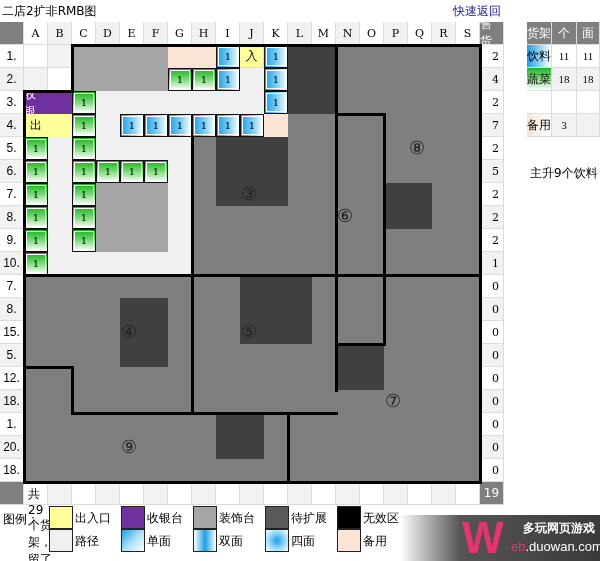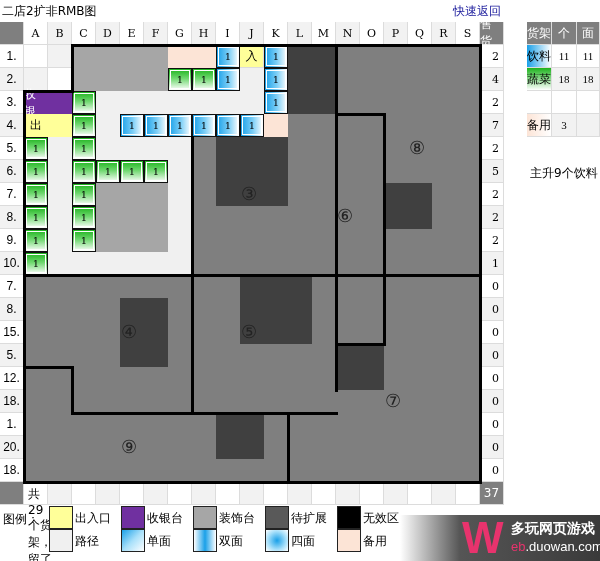--- a/index.html
+++ b/index.html
@@ -36,21 +36,21 @@
   .footer-text { position: absolute; font-size: 12px; color: #000; }
   .legend-label { position: absolute; font-size: 12px; color: #000; }
   .swatch { position: absolute; width: 24px; height: 23px; border: 1px solid #222; }
   .side-table { position: absolute; left: 527px; top: 22px; }
   .st-cell { position: absolute; height: 23px; border-right: 1px solid #dcdcdc; border-bottom: 1px solid #dcdcdc; font-size: 12px; display: flex; align-items: center; }
   .st-hdr { background: #7f7f7f; color: #fff; justify-content: center; }
   .st-num { justify-content: center; font-family: Liberation Serif, serif; font-size: 11px; }
   .note { position: absolute; left: 530px; top: 165px; font-size: 12px; }
   .watermark { position: absolute; left: 400px; top: 515px; width: 200px; height: 46px; background: linear-gradient(90deg, rgba(255,255,255,0) 0%, #555 30%, #3a3a3a 100%); }
   .wm-w { position: absolute; left: 62px; top: -2px; font-family: "Liberation Sans", sans-serif; font-weight: bold; font-size: 44px; color: #e8336d; }
-  .wm-cn { position: absolute; left: 111px; top: 5px; font-weight: bold; font-size: 14px; color: #fff; }
+  .wm-cn { position: absolute; left: 123px; top: 5px; font-weight: bold; font-size: 12px; color: #fff; }
   .wm-url { position: absolute; left: 111px; top: 24px; font-family: "Liberation Sans", sans-serif; font-size: 13px; color: #fff; }
   .wm-url b { color: #e8336d; font-weight: normal; }
 </style>
 </head>
 <body>
 
 <div class="title">二店2扩非RMB图</div>
 <a class="back-link" href="#">快速返回</a>
 
 <div id="grid" class="grid">
@@ -487,21 +487,21 @@
     <div class="cell blank alt" style="left: 240px; top: 460px; width: 24px; height: 23px;"></div>
     <div class="cell blank" style="left: 264px; top: 460px; width: 24px; height: 23px;"></div>
     <div class="cell blank alt" style="left: 288px; top: 460px; width: 24px; height: 23px;"></div>
     <div class="cell blank" style="left: 312px; top: 460px; width: 24px; height: 23px;"></div>
     <div class="cell blank alt" style="left: 336px; top: 460px; width: 24px; height: 23px;"></div>
     <div class="cell blank" style="left: 360px; top: 460px; width: 24px; height: 23px;"></div>
     <div class="cell blank alt" style="left: 384px; top: 460px; width: 24px; height: 23px;"></div>
     <div class="cell blank" style="left: 408px; top: 460px; width: 24px; height: 23px;"></div>
     <div class="cell blank alt" style="left: 432px; top: 460px; width: 24px; height: 23px;"></div>
     <div class="cell blank" style="left: 456px; top: 460px; width: 24px; height: 23px;"></div>
-    <div class="cell sales-hdr" style="left: 480px; top: 460px; width: 24px; height: 23px;">37</div>
+    <div class="cell sales-hdr" style="left: 480px; top: 460px; width: 24px; height: 23px;">19</div>
     <div class="footer-text" style="left: 28px; top: 464px;">共29个货架，留了4个双面位置</div>
     <div class="shape expand" style="left: 24px; top: 253px; width: 456px; height: 207px;"></div>
     <div class="shape expand" style="left: 192px; top: 115px; width: 288px; height: 138px;"></div>
     <div class="shape expand" style="left: 312px; top: 23px; width: 168px; height: 92px;"></div>
     <div class="shape expand" style="left: 288px; top: 92px; width: 24px; height: 23px;"></div>
     <div class="shape path" style="left: 24px; top: 69px; width: 168px; height: 184px;"></div>
     <div class="shape path" style="left: 192px; top: 69px; width: 96px; height: 46px;"></div>
     <div class="shape path" style="left: 240px; top: 46px; width: 24px; height: 46px;"></div>
     <div class="shape path" style="left: 168px; top: 69px; width: 48px; height: 23px;"></div>
     <div class="shape deco" style="left: 72px; top: 23px; width: 96px; height: 46px;"></div>

